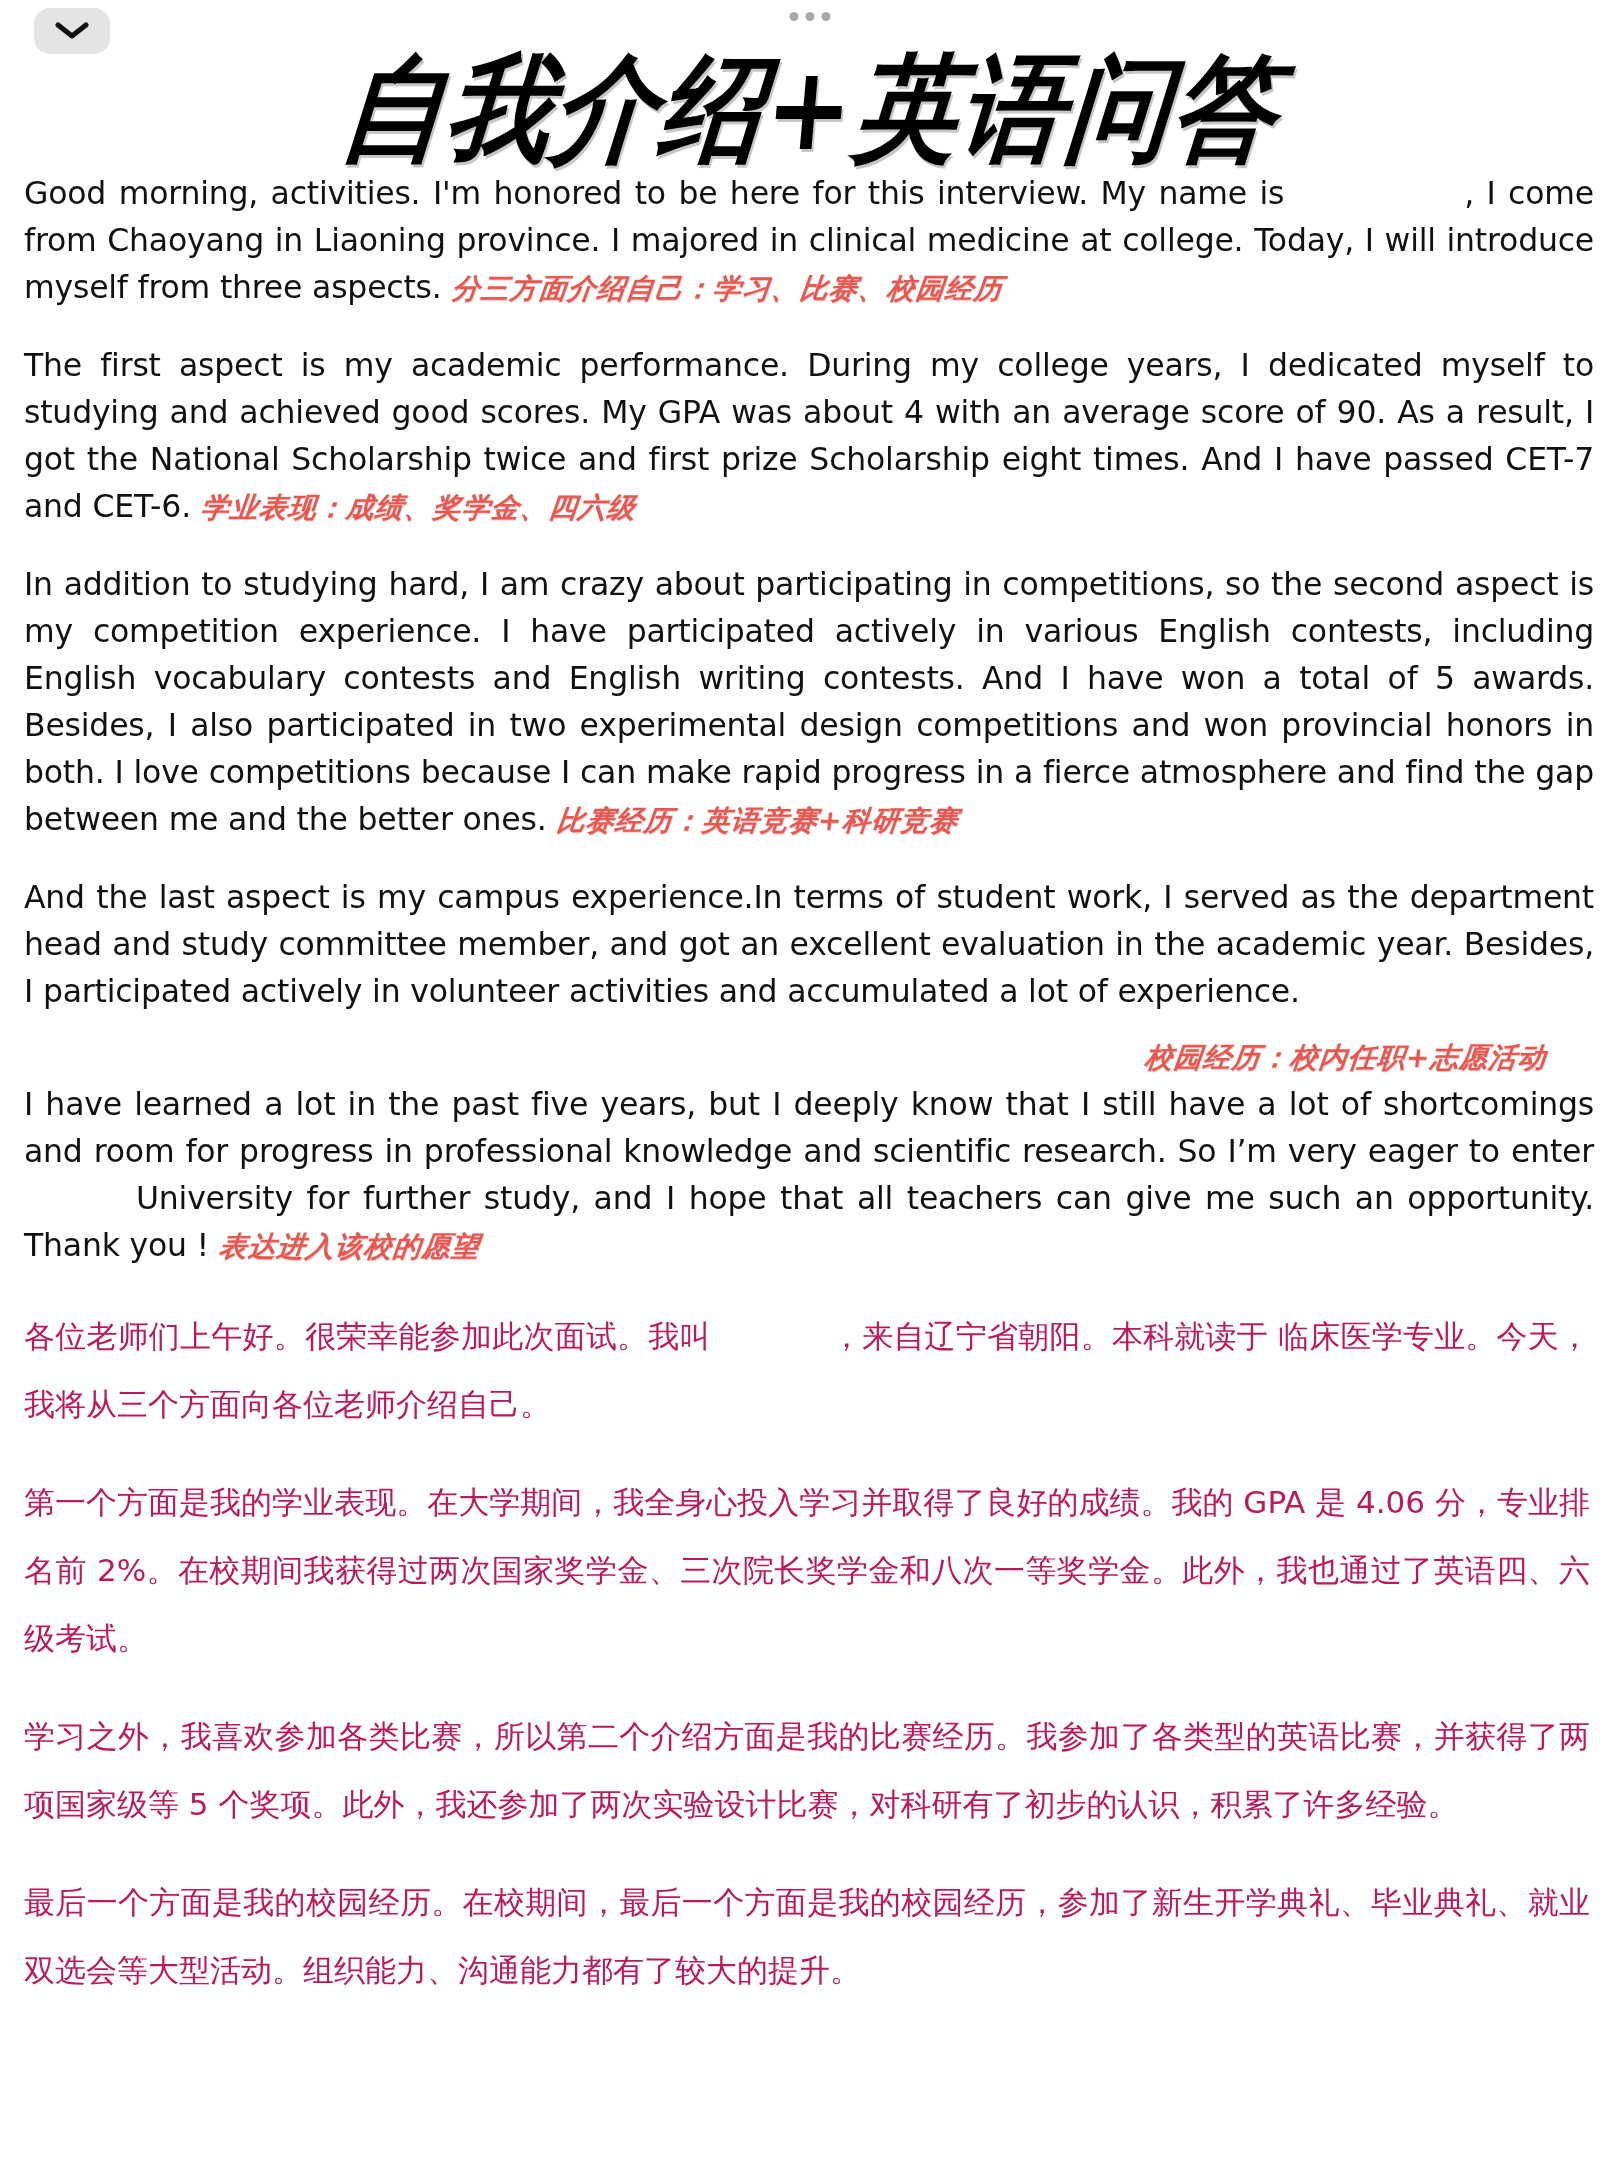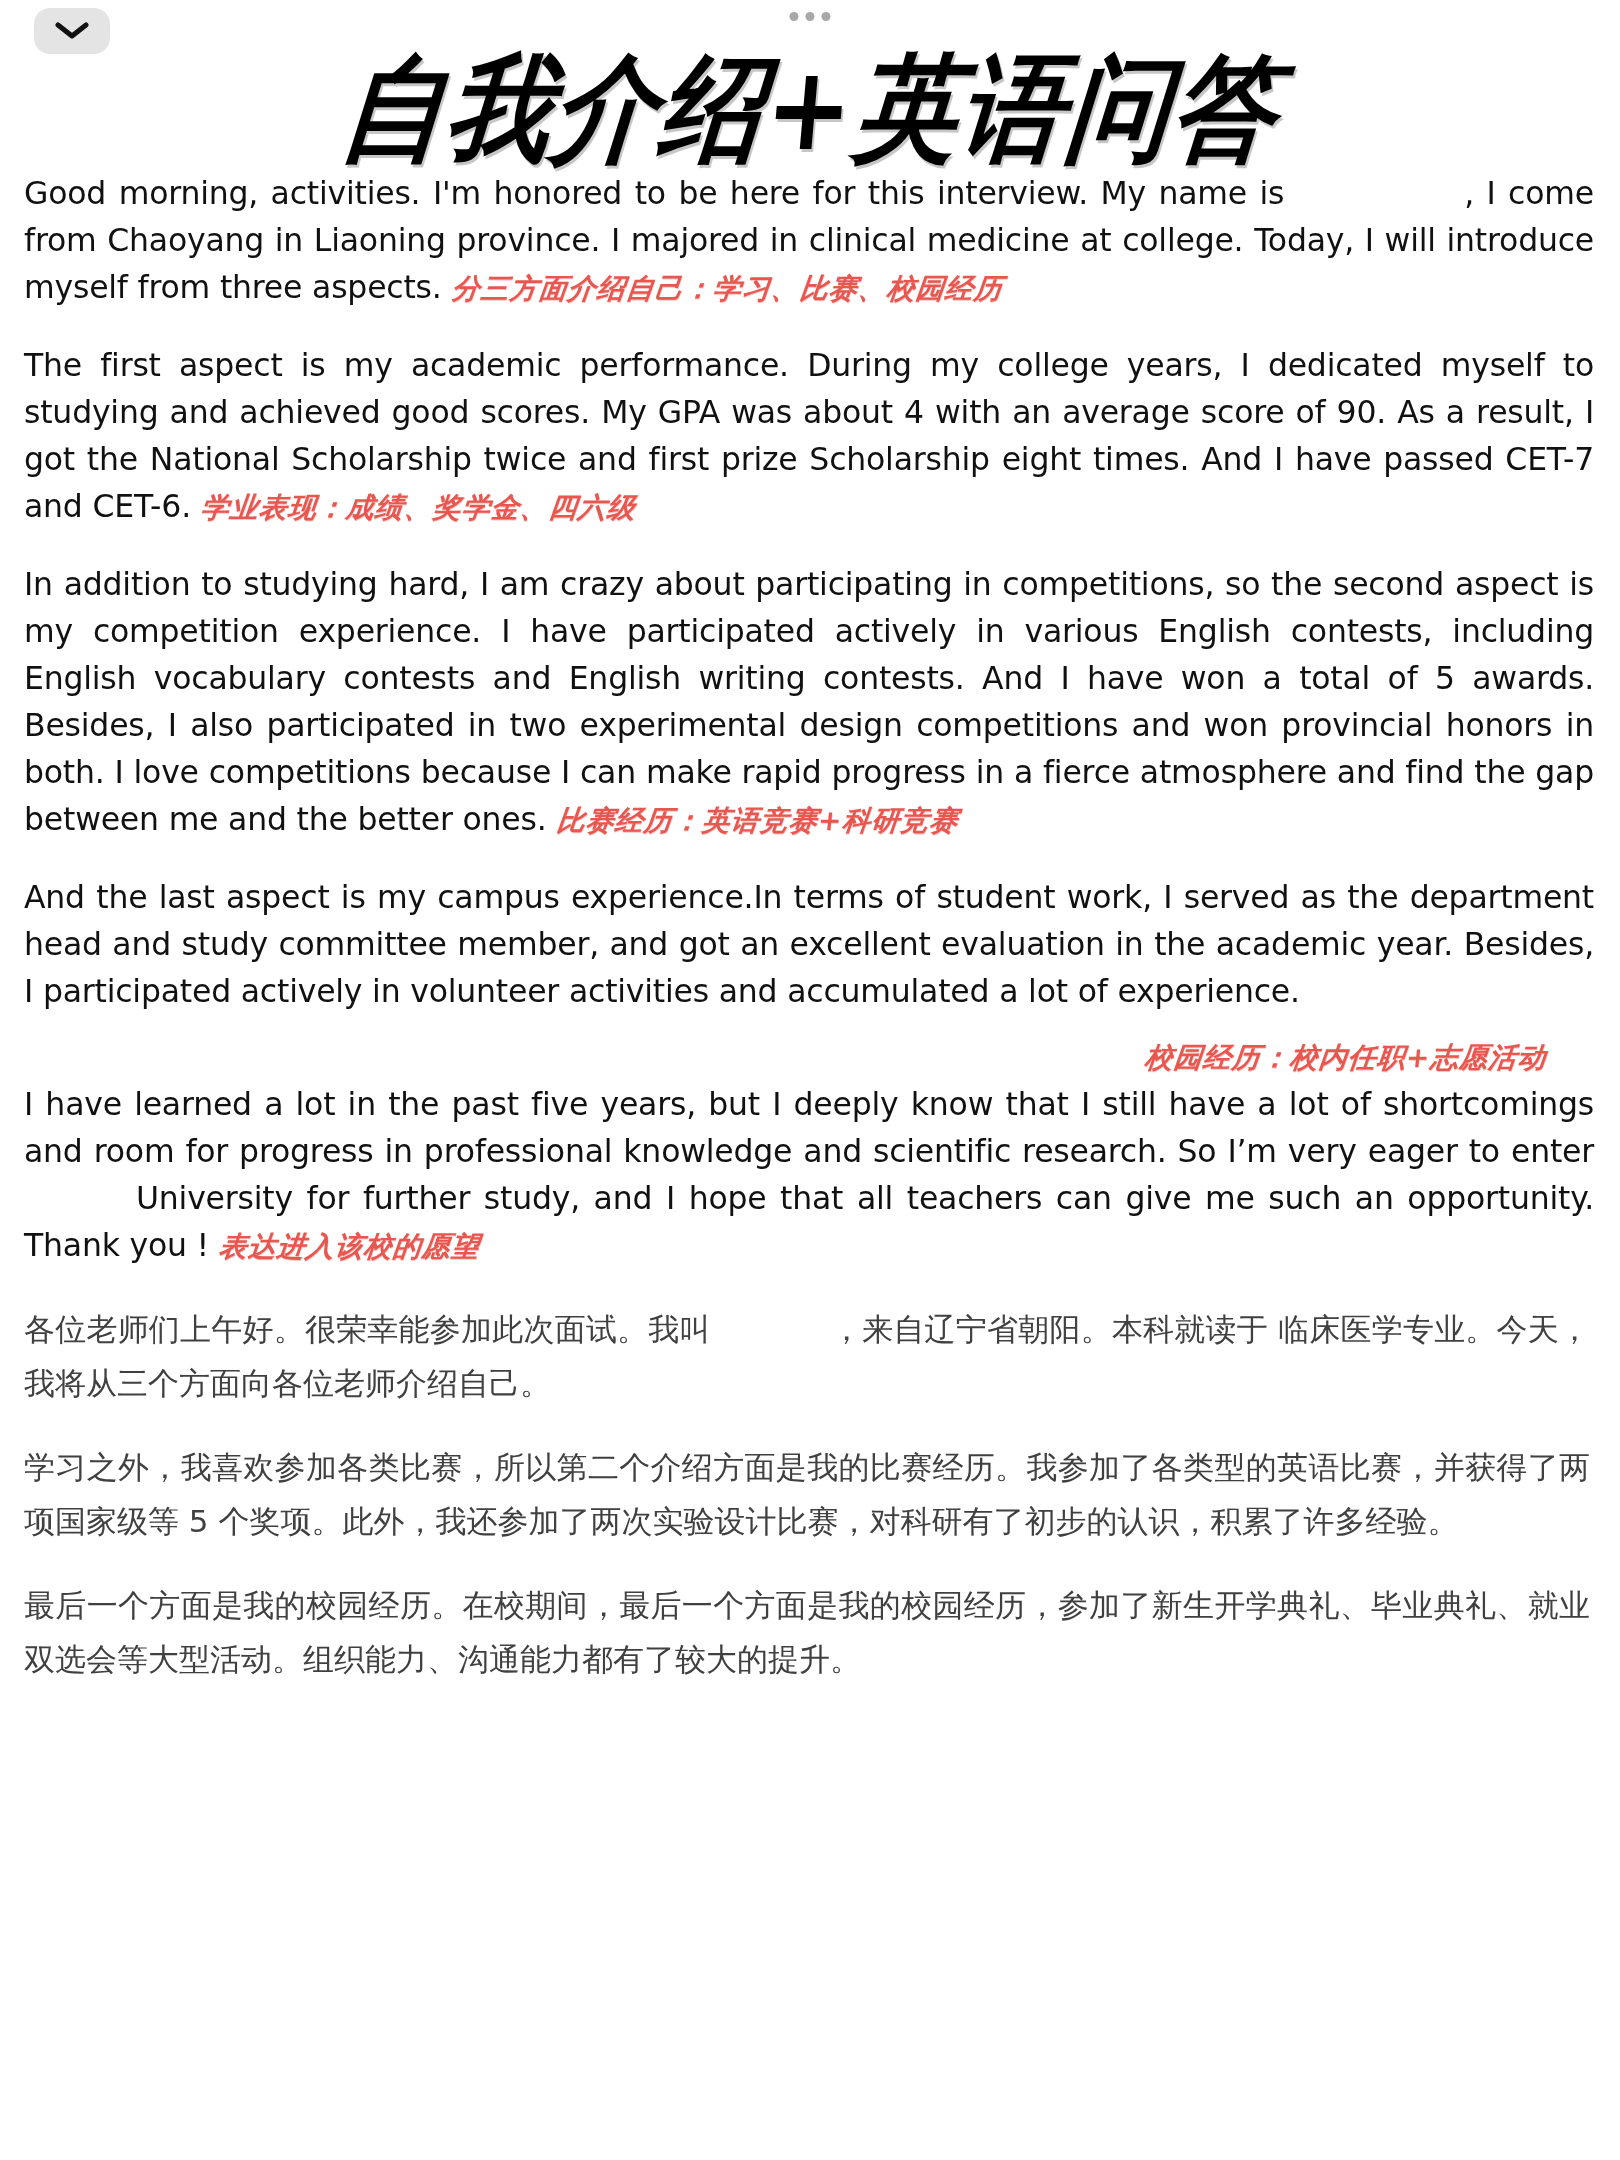--- a/index.html
+++ b/index.html
@@ -89,23 +89,23 @@
     font-weight: 400;
     letter-spacing: -0.2px;
     margin: 0 0 30px 0;
     padding: 0 4px 0 2px;
   }
   .en-block:last-child { margin-bottom: 0; }
 
   .cn-block {
     font-family: "DejaVu Sans", "Liberation Sans", sans-serif;
     font-size: 31px;
-    line-height: 54px;
+    line-height: 68px;
     text-align: justify;
-    color: #404040;
+    color: #be185d;
     font-weight: 400;
     margin: 0 4px 30px 0;
     padding: 0 4px 0 2px;
   }
 
   .section-gap { height: 32px; }
 
   
   .blank {
     display: inline-block;
@@ -172,20 +172,21 @@
     <p class="en-block"><span>I have learned a lot in the past five years, but I deeply know that I still have a lot of shortcomings and room for progress in professional knowledge and scientific research. So I’m very eager to enter</span><span class="blank-sm"></span><span>University for further study, and I hope that all teachers can give me such an opportunity. Thank you !</span><span class="annot">表达进入该校的愿望</span></p>
 
   </div>
 
   <div class="section-gap"></div>
 
   <div>
 
     <p class="cn-block"><span>各位老师们上午好。很荣幸能参加此次面试。我叫</span><span class="blank-cn"></span><span>，来自辽宁省朝阳。本科就读于 临床医学专业。今天，我将从三个方面向各位老师介绍自己。</span></p>
 
+    <p class="cn-block">第一个方面是我的学业表现。在大学期间，我全身心投入学习并取得了良好的成绩。我的 GPA 是 4.06 分，专业排名前 2%。在校期间我获得过两次国家奖学金、三次院长奖学金和八次一等奖学金。此外，我也通过了英语四、六级考试。</p>
 
     <p class="cn-block">学习之外，我喜欢参加各类比赛，所以第二个介绍方面是我的比赛经历。我参加了各类型的英语比赛，并获得了两项国家级等 5 个奖项。此外，我还参加了两次实验设计比赛，对科研有了初步的认识，积累了许多经验。</p>
 
     <p class="cn-block">最后一个方面是我的校园经历。在校期间，最后一个方面是我的校园经历，参加了新生开学典礼、毕业典礼、就业双选会等大型活动。组织能力、沟通能力都有了较大的提升。</p>
 
 
   </div>
 
 </div>
 

